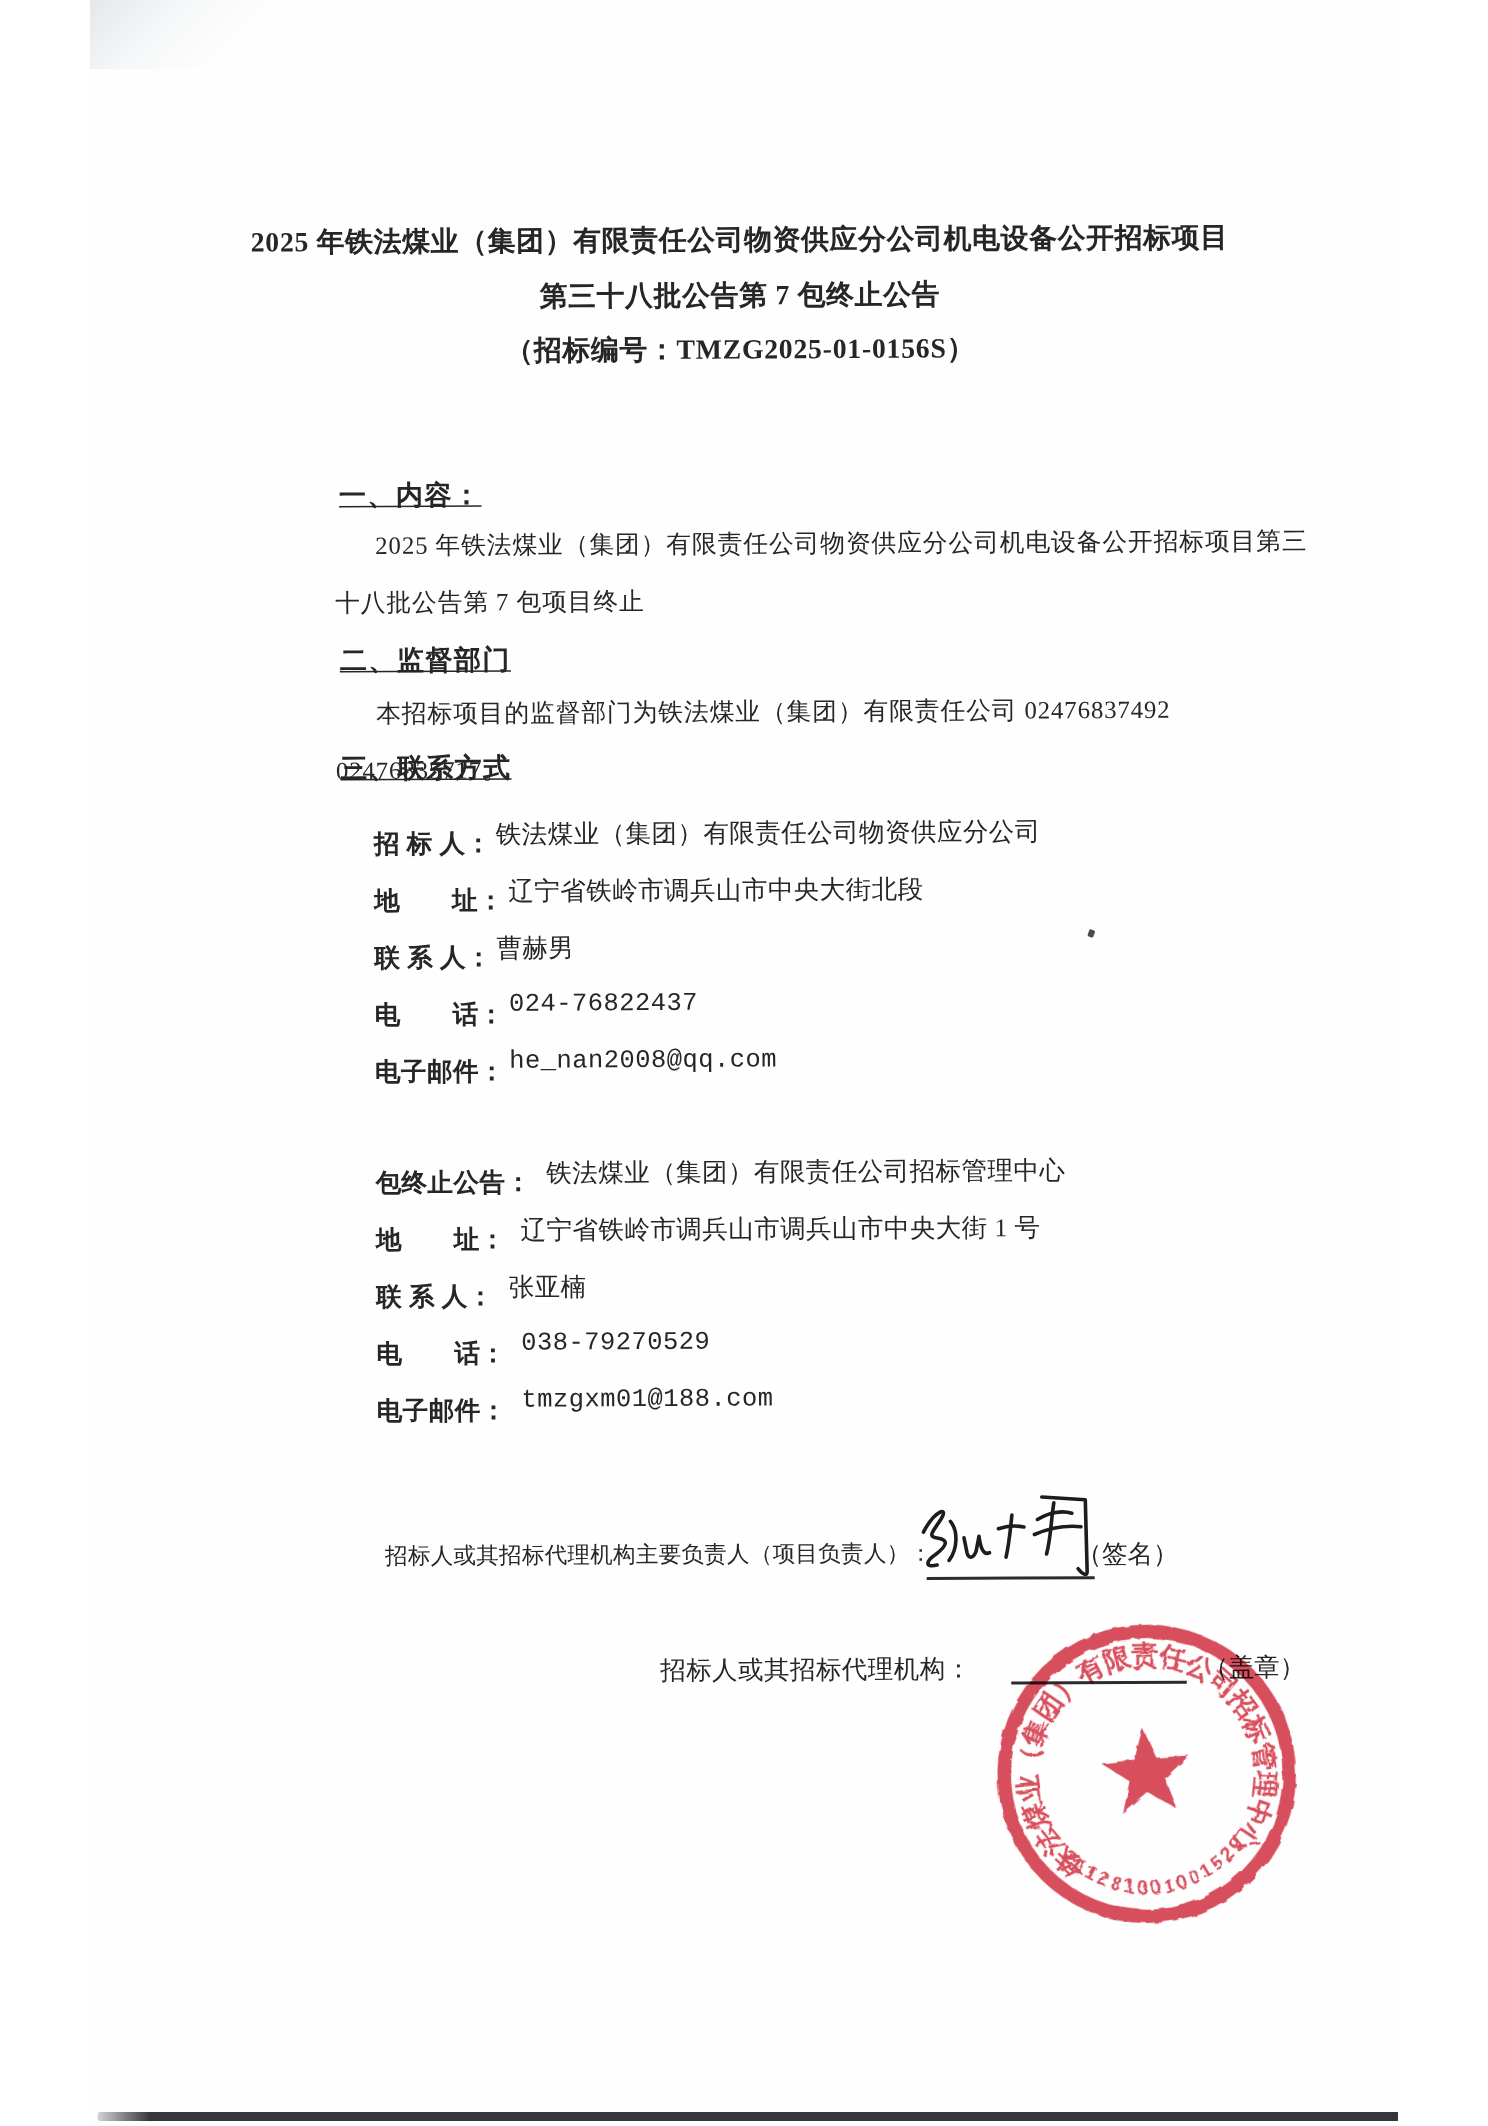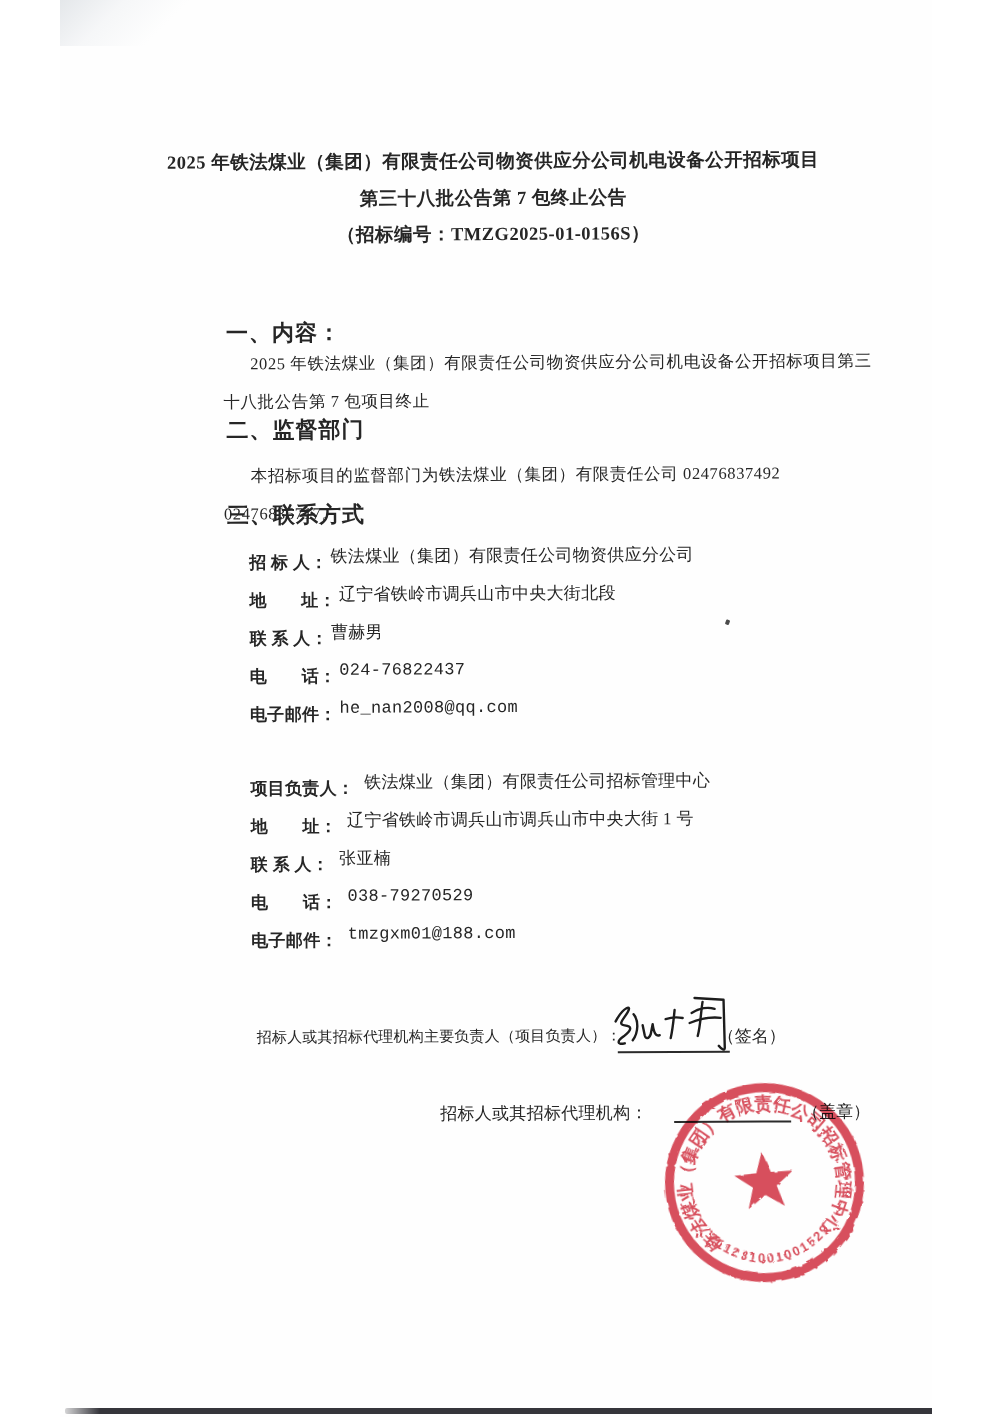--- a/index.html
+++ b/index.html
@@ -10,23 +10,23 @@
     font-family:"Liberation Serif","DejaVu Serif",serif;
     color:#262626;
   }
   #doc { position:absolute; inset:0; transform:rotate(-0.3deg); transform-origin:50% 50%; }
 
   .center-line { position:absolute; left:0; width:100%; text-align:center; font-weight:700; font-size:18.5px; line-height:26px; letter-spacing:0.5px; }
   .t1 { top:148px; }
   .t2 { top:185px; }
   .t3 { top:221px; }
 
-  .sec-head { position:absolute; left:168px; font-size:22px; font-weight:700; letter-spacing:1px; }
+  .sec-head { position:absolute; left:168px; font-size:18px; font-weight:700; letter-spacing:1px;text-decoration:underline; }
   .h1 { top:317px; }
-  .h2 { top:414px;text-align:right; }
+  .h2 { top:427px;text-align:right; }
   .h3 { top:499px; }
 
   .para { position:absolute; left:165px; width:664px; font-size:16.5px; line-height:37.5px; letter-spacing:0.6px; }
   .p1 { top:344px; text-indent:27px; }
   .p2 { top:456px; text-indent:27px; }
 
   .contact { position:absolute; left:190px; width:660px; font-size:17px; }
   .c1 { top:536px; }
   .c2 { top:762px; }
   .contact .row { height:38px; display:flex; align-items:center; }
@@ -92,21 +92,21 @@
         <span class="val mono">024-76822437</span>
       </div>
       <div class="row">
         <span class="lbl">电子邮件：</span>
         <span class="val mono">he_nan2008@qq.com</span>
       </div>
     </div>
 
     <div class="contact c2">
       <div class="row">
-        <span class="lbl">项目负责人：</span>
+        <span class="lbl">包终止公告：</span>
         <span class="val">铁法煤业（集团）有限责任公司招标管理中心</span>
       </div>
       <div class="row">
         <span class="lbl">地　　址：</span>
         <span class="val">辽宁省铁岭市调兵山市调兵山市中央大街 1 号</span>
       </div>
       <div class="row">
         <span class="lbl">联 系 人：</span>
         <span class="val">张亚楠</span>
       </div>

